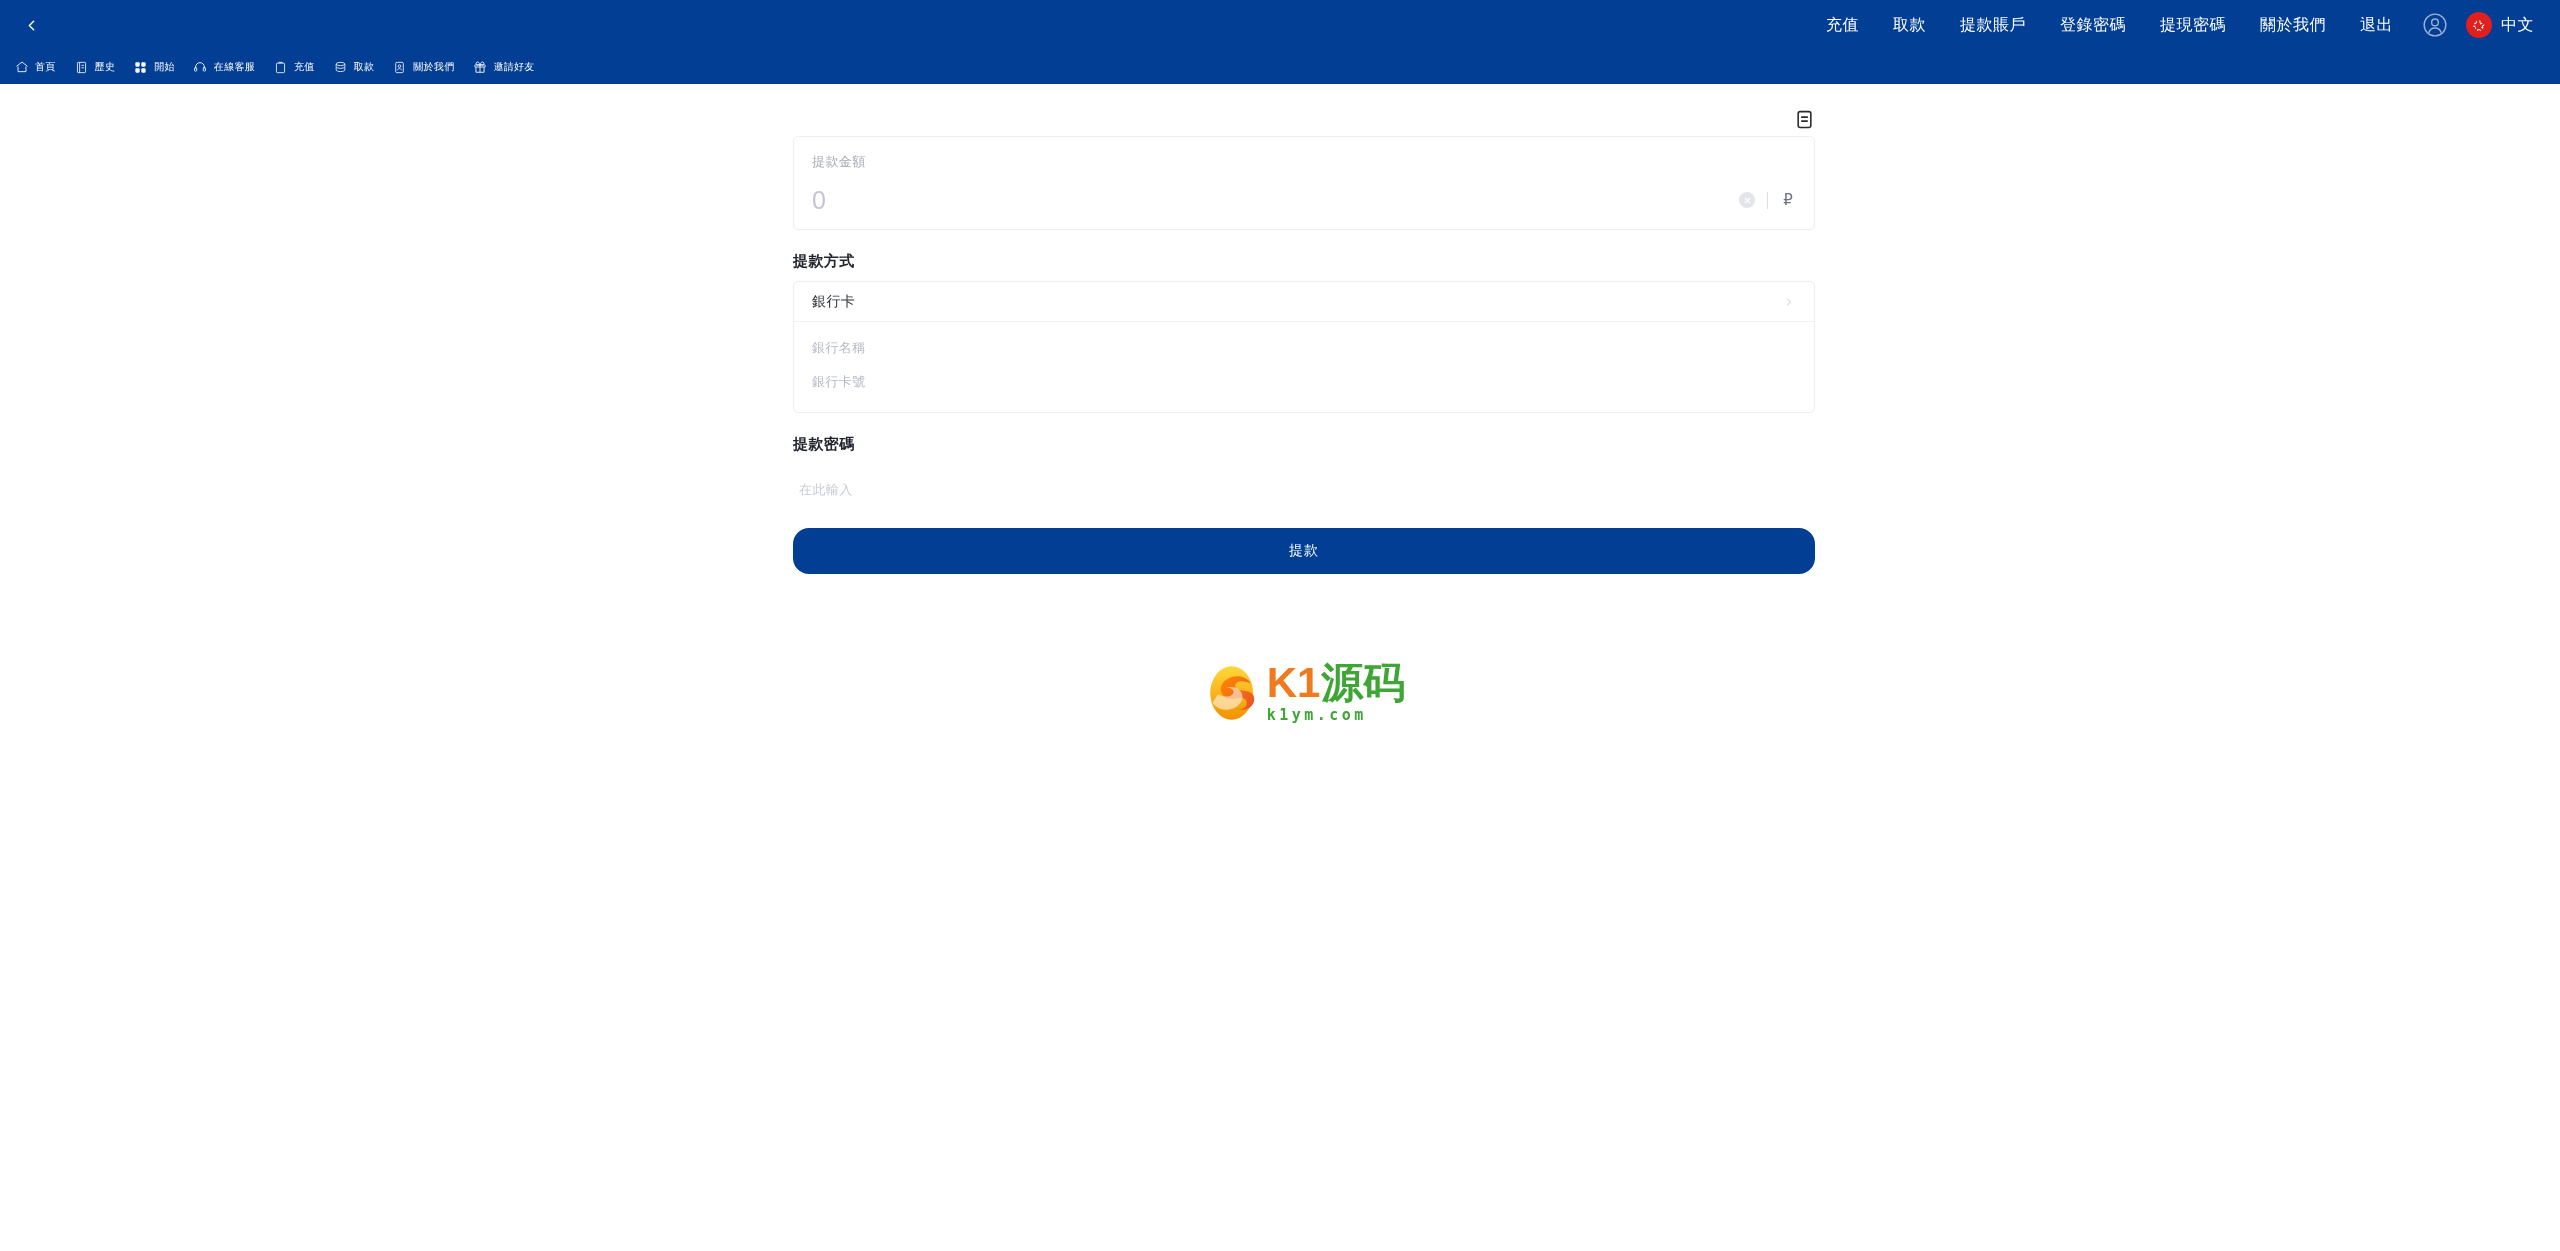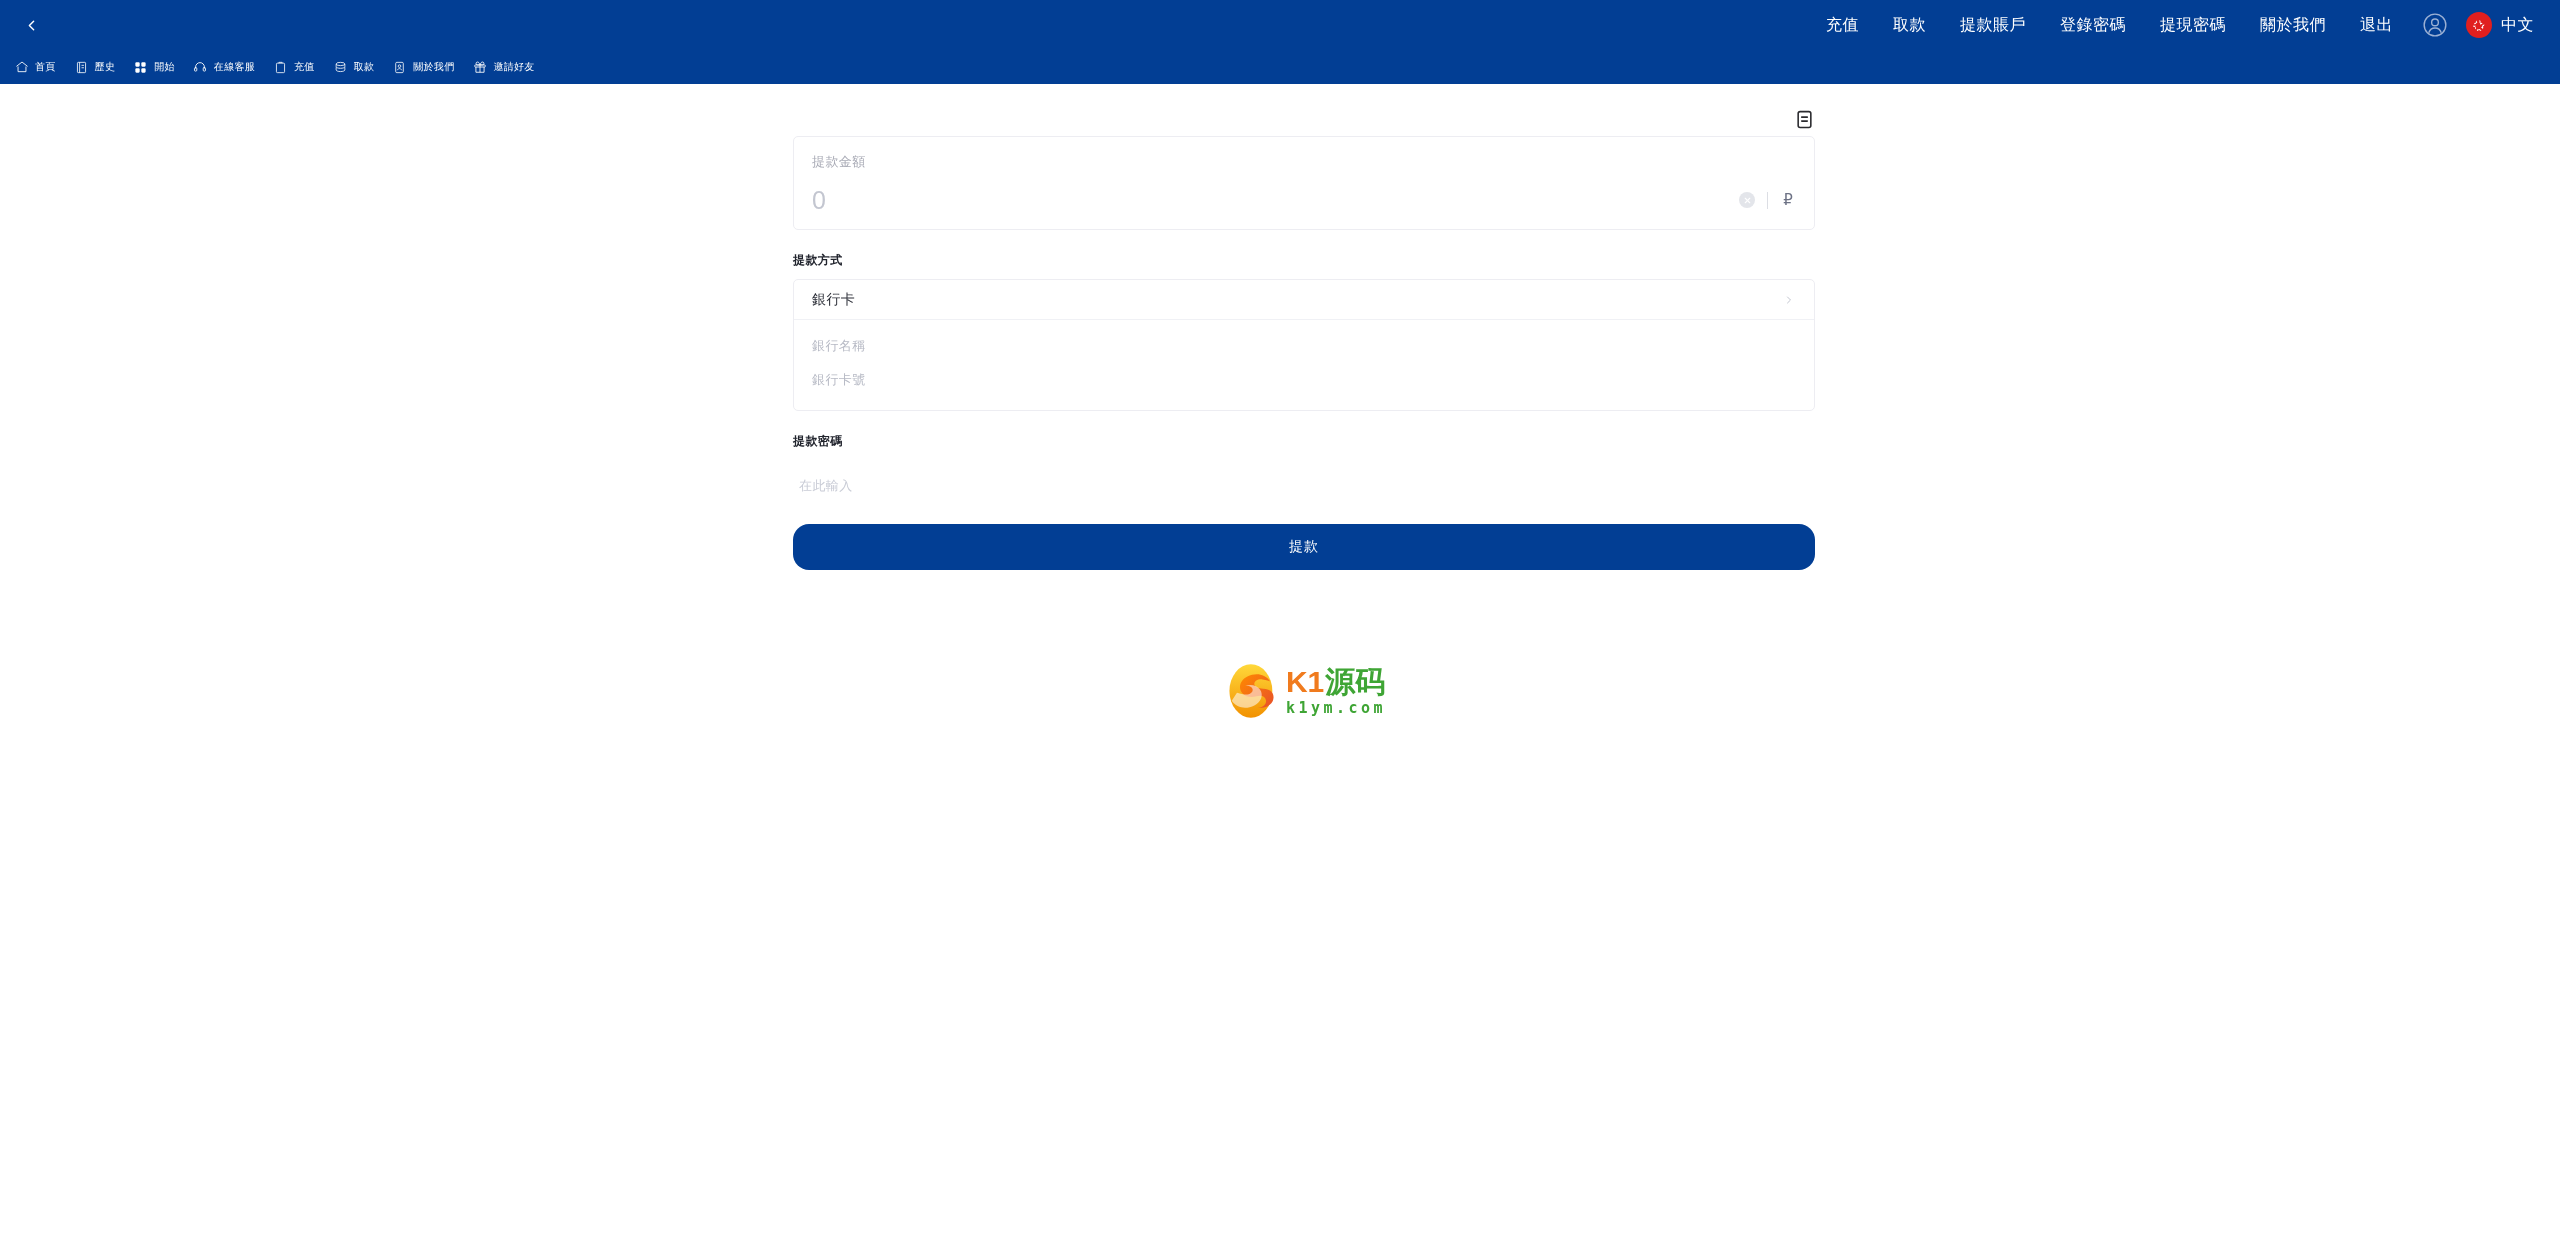--- a/index.html
+++ b/index.html
@@ -210,21 +210,21 @@
 
   #balance-text {
     margin-top: 12px;
     font-size: 11px;
     color: #a9acb8;
     letter-spacing: .3px;
   }
 
   
   .section-title {
-    font-size: 12px;
+    font-size: 15px;
     color: #22252e;
     font-weight: 700;
     margin: 22px 0 10px 22px;
     letter-spacing: .4px;
   }
 
   
   #method-card { margin-bottom: 8px; }
 
   #method-row {
@@ -307,21 +307,21 @@
     top: 578px;
     transform: translateX(-50%);
     display: flex;
     align-items: center;
     gap: 6px;
     pointer-events: none;
     user-select: none;
   }
   #wm-text { display: flex; flex-direction: column; line-height: 1; }
   #wm-title {
-    font-size: 30px;
+    font-size: 42px;
     font-weight: 700;
     letter-spacing: 0;
     display: flex;
     align-items: flex-start;
     gap: 1px;
   }
   #wm-k1 { color: #F07B1E; }
   #wm-cn { color: #3FA535; }
   #wm-domain {
     margin-top: 4px;

